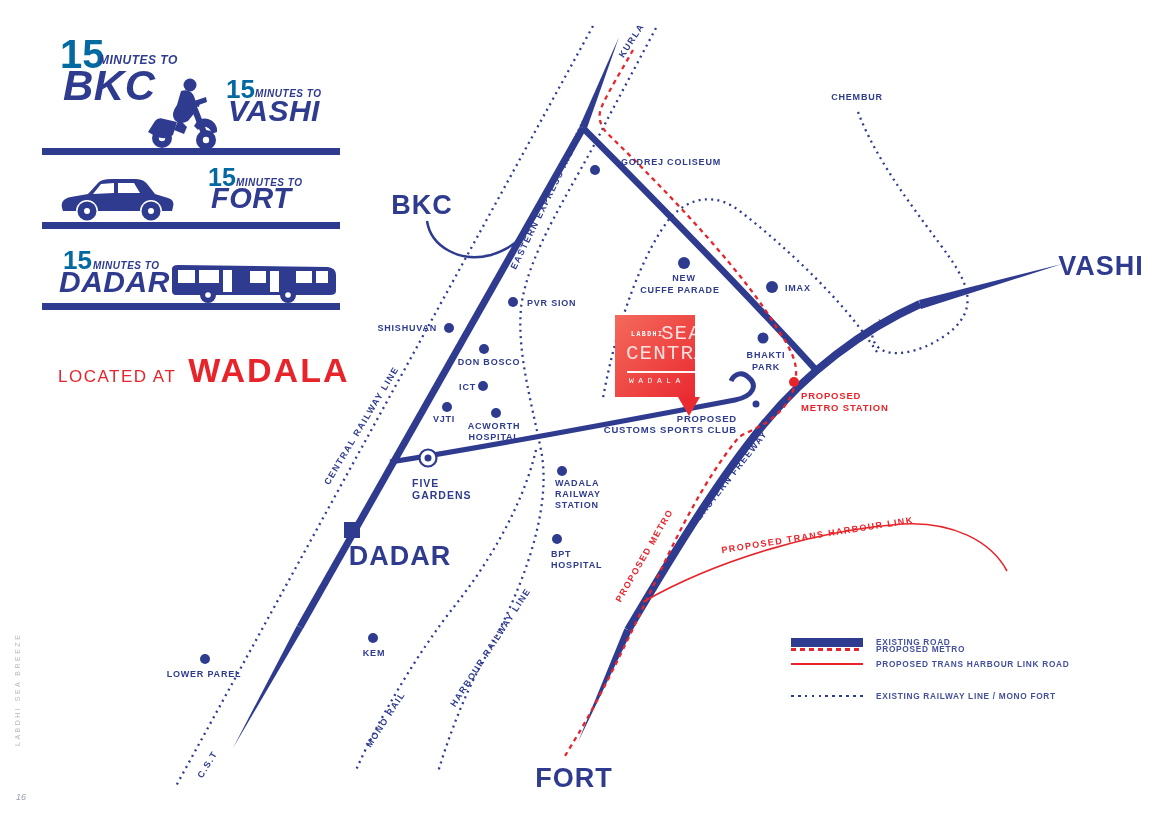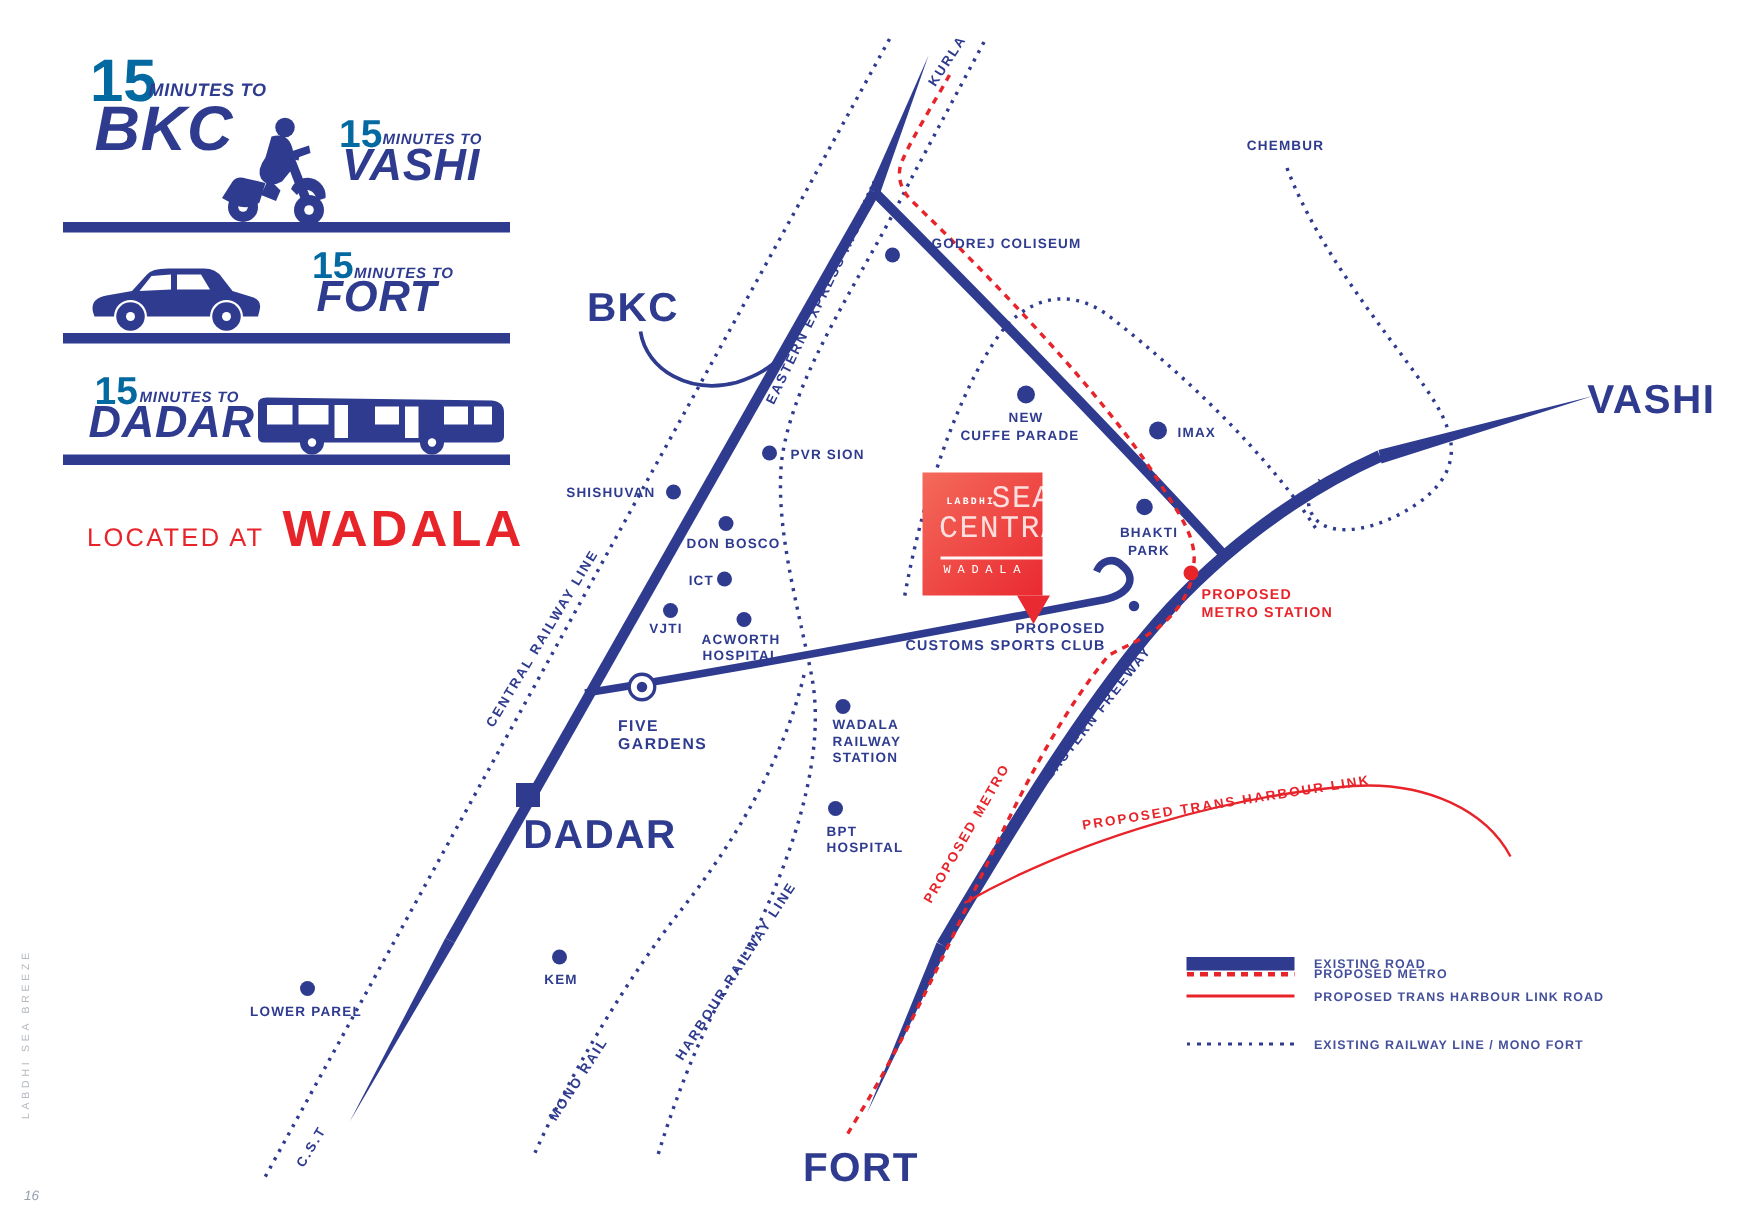--- a/index.html
+++ b/index.html
@@ -224,21 +224,21 @@
       <rect x="148" y="10" width="12" height="12" fill="#fff"></rect>
       <circle cx="40" cy="34" r="8"></circle>
         <circle cx="40" cy="34" r="2.8" fill="#fff"></circle>
       <circle cx="120" cy="34" r="8"></circle>
         <circle cx="120" cy="34" r="2.8" fill="#fff"></circle>
     </g>
   </svg>
 
   <div class="abs bar" style="left:42px;top:303px;width:298px;"></div>
 
-  <div class="abs located-row" style="left:58px;top:334px;">
+  <div class="abs located-row" style="left:58px;top:351px;">
     <span class="located-prefix">LOCATED AT</span>
     <span class="located-place">WADALA</span>
   </div>
 
   <div class="legend-row" style="left:791px;top:644px;width:300px;">
     <span class="legend-sample ls-metro"></span>
     <span class="legend-label">PROPOSED METRO</span>
   </div>
   <div class="legend-row" style="left:791px;top:659px;width:300px;text-align:center;">
     <span class="legend-sample ls-thl"></span>

